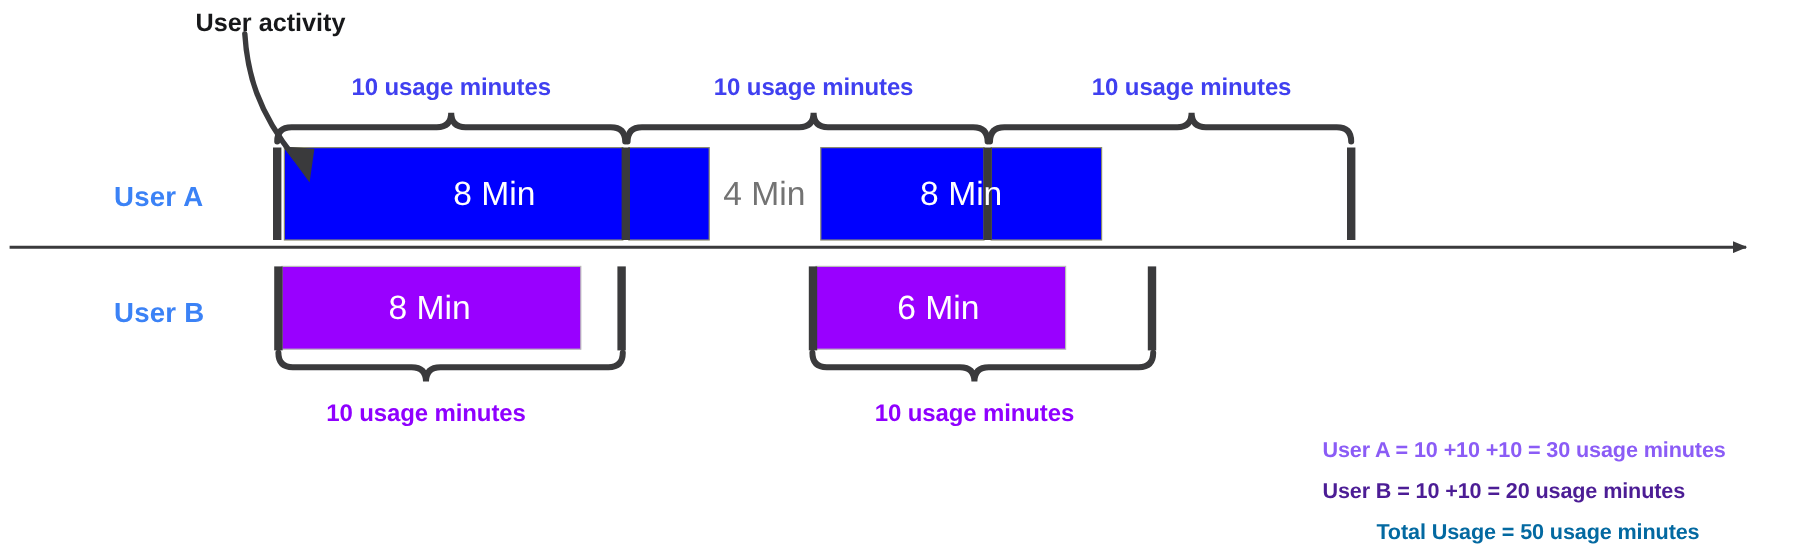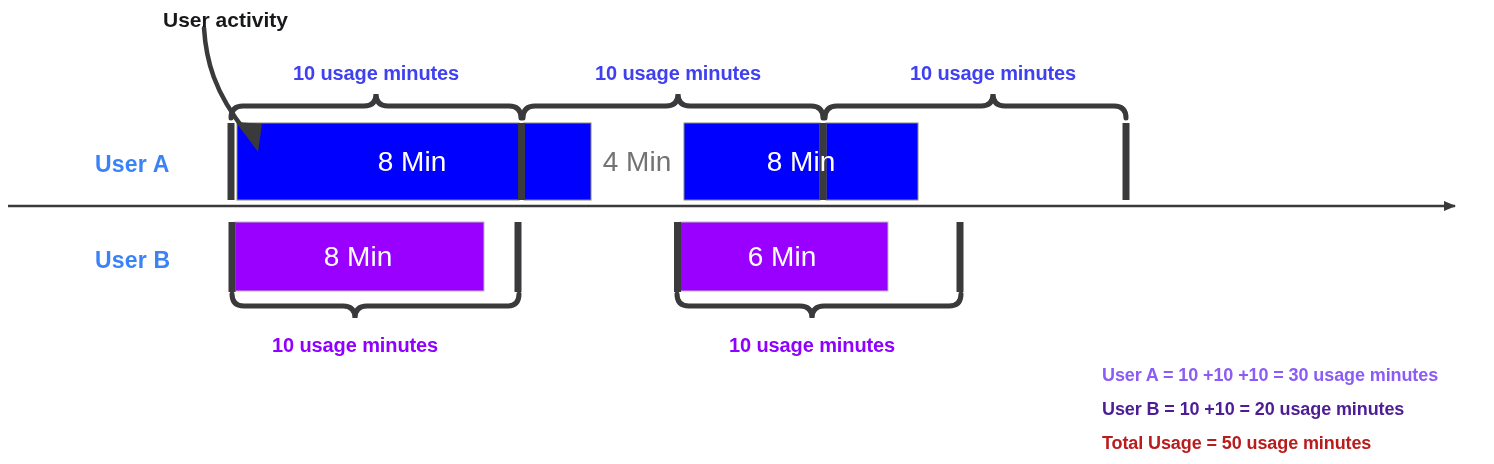--- a/index.html
+++ b/index.html
@@ -59,21 +59,21 @@
     font-weight: normal;
     color: #737373;
   }
   .legend-line {
     font-size: 18px;
     font-weight: bold;
     letter-spacing: -0.1px;
   }
   .legend-a { color: #8b5cf6; }
   .legend-b { color: #4c1d95; }
-  .legend-total { color: #b91c1c; }
+  .legend-total { color: #0369a1; margin-left: 45px; }
   .centered { transform: translateX(-50%); }
 </style>
 </head>
 <body>
 
 <div id="canvas">
 
   <svg id="diagram-svg" viewBox="0 0 1494 464" xmlns="http://www.w3.org/2000/svg">
     <defs>
       <marker id="arrowhead" markerWidth="12" markerHeight="10" refX="11" refY="5" orient="auto" markerUnits="userSpaceOnUse">

